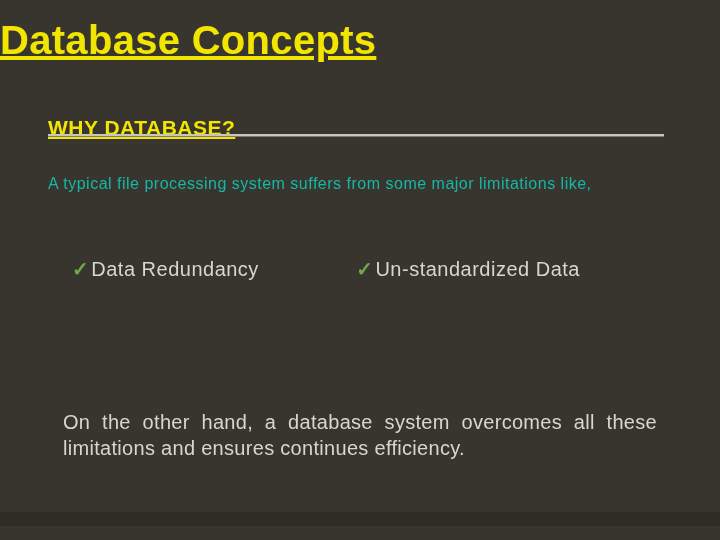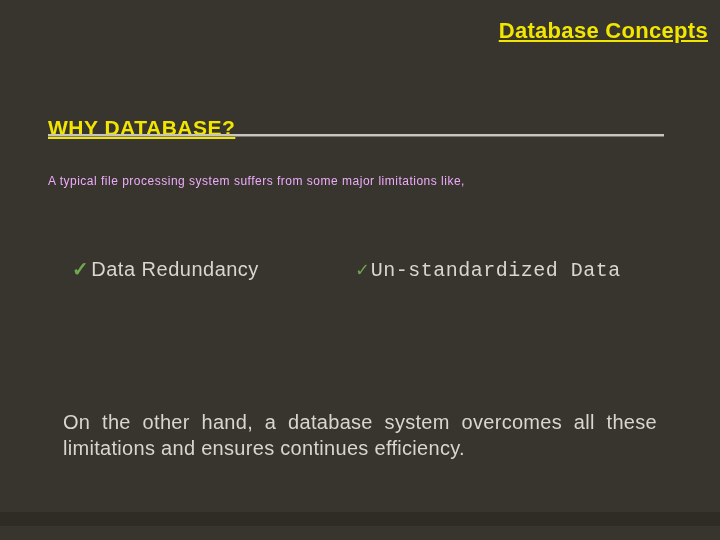--- a/index.html
+++ b/index.html
@@ -33,24 +33,24 @@
     top: 14px;
     left: 0;
     right: 0;
     height: 14px;
     background: #37352e;
   }
   .title {
     position: absolute;
     top: 18px;
     left: 0;
-    right: 12px;
-    text-align: right;
+    right: 0;
+    text-align: left;
     color: #f2e600;
-    font-size: 22px;
+    font-size: 40px;
     font-weight: 700;
     text-decoration: underline;
     letter-spacing: 0.3px;
   }
   .subtitle {
     position: absolute;
     top: 116px;
     left: 48px;
     color: #f2e600;
     font-size: 21px;
@@ -65,23 +65,23 @@
     right: 56px;
     height: 2px;
     background: #c7c5bd;
     border-bottom: 1px solid #7a7871;
   }
   .intro {
     position: absolute;
     top: 174px;
     left: 48px;
     right: 56px;
-    font-size: 12px;
+    font-size: 16px;
     line-height: 1.28;
-    color: #f0abfc;
+    color: #14b8a6;
     text-align: justify;
     text-align-last: left;
     letter-spacing: 0.5px;
   }
   .list-wrap {
     position: absolute;
     top: 248px;
     left: 72px;
     right: 56px;
   }
@@ -101,21 +101,20 @@
     font-weight: 700;
     margin-right: 2px;
     font-size: 20px;
   }
   .col-left {
     width: 48%;
     margin-left: 36px;
   }
   .col-right {
     width: 52%;
-    font-family: Liberation Mono, monospace;
   }
   .conclusion {
     position: absolute;
     top: 410px;
     left: 63px;
     right: 63px;
     font-size: 20px;
     line-height: 1.28;
     text-align: justify;
     text-align-last: left;

